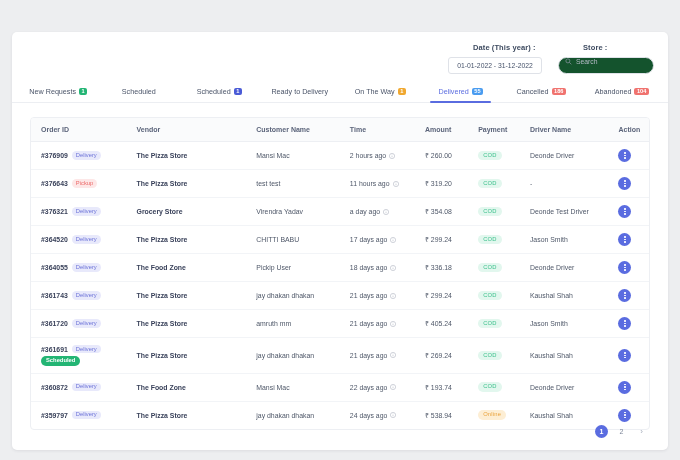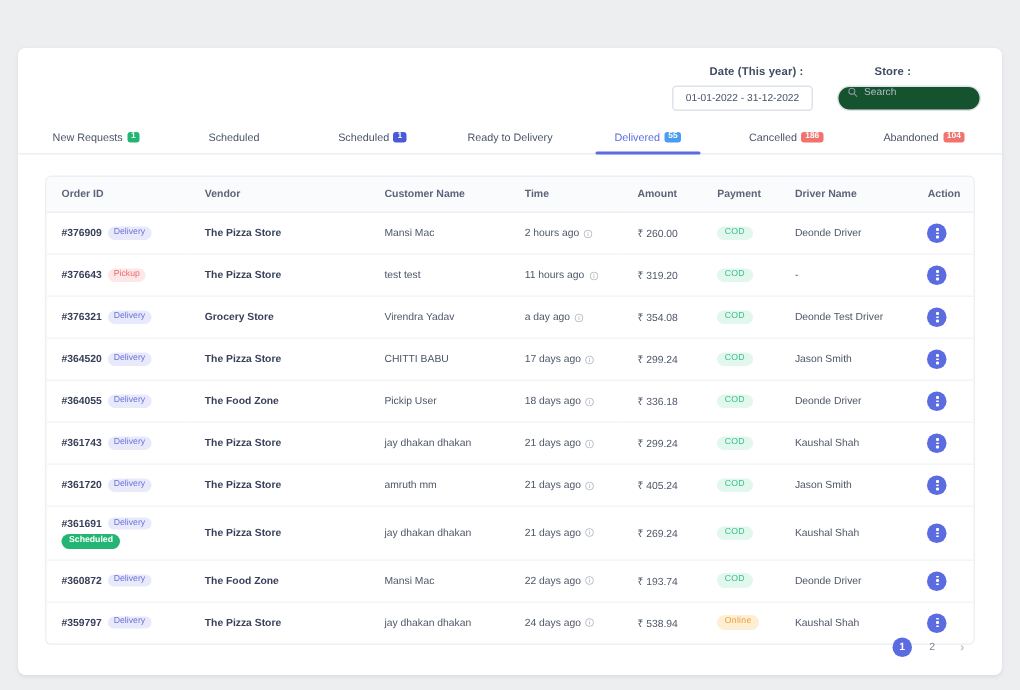--- a/index.html
+++ b/index.html
@@ -262,20 +262,24 @@
       <div class="tab">
         <span>Scheduled</span>
       </div>
       <div class="tab">
         <span>Scheduled</span>
         <span class="tab-badge" style="background: rgb(74, 91, 214);">1</span>
       </div>
       <div class="tab">
         <span>Ready to Delivery</span>
       </div>
+      <div class="tab">
+        <span>On The Way</span>
+        <span class="tab-badge" style="background: rgb(240, 168, 48);">1</span>
+      </div>
       <div class="tab active">
         <span>Delivered</span>
         <span class="tab-badge" style="background: rgb(74, 156, 240);">55</span>
       </div>
       <div class="tab">
         <span>Cancelled</span>
         <span class="tab-badge" style="background: rgb(240, 115, 111);">186</span>
       </div>
       <div class="tab">
         <span>Abandoned</span>

